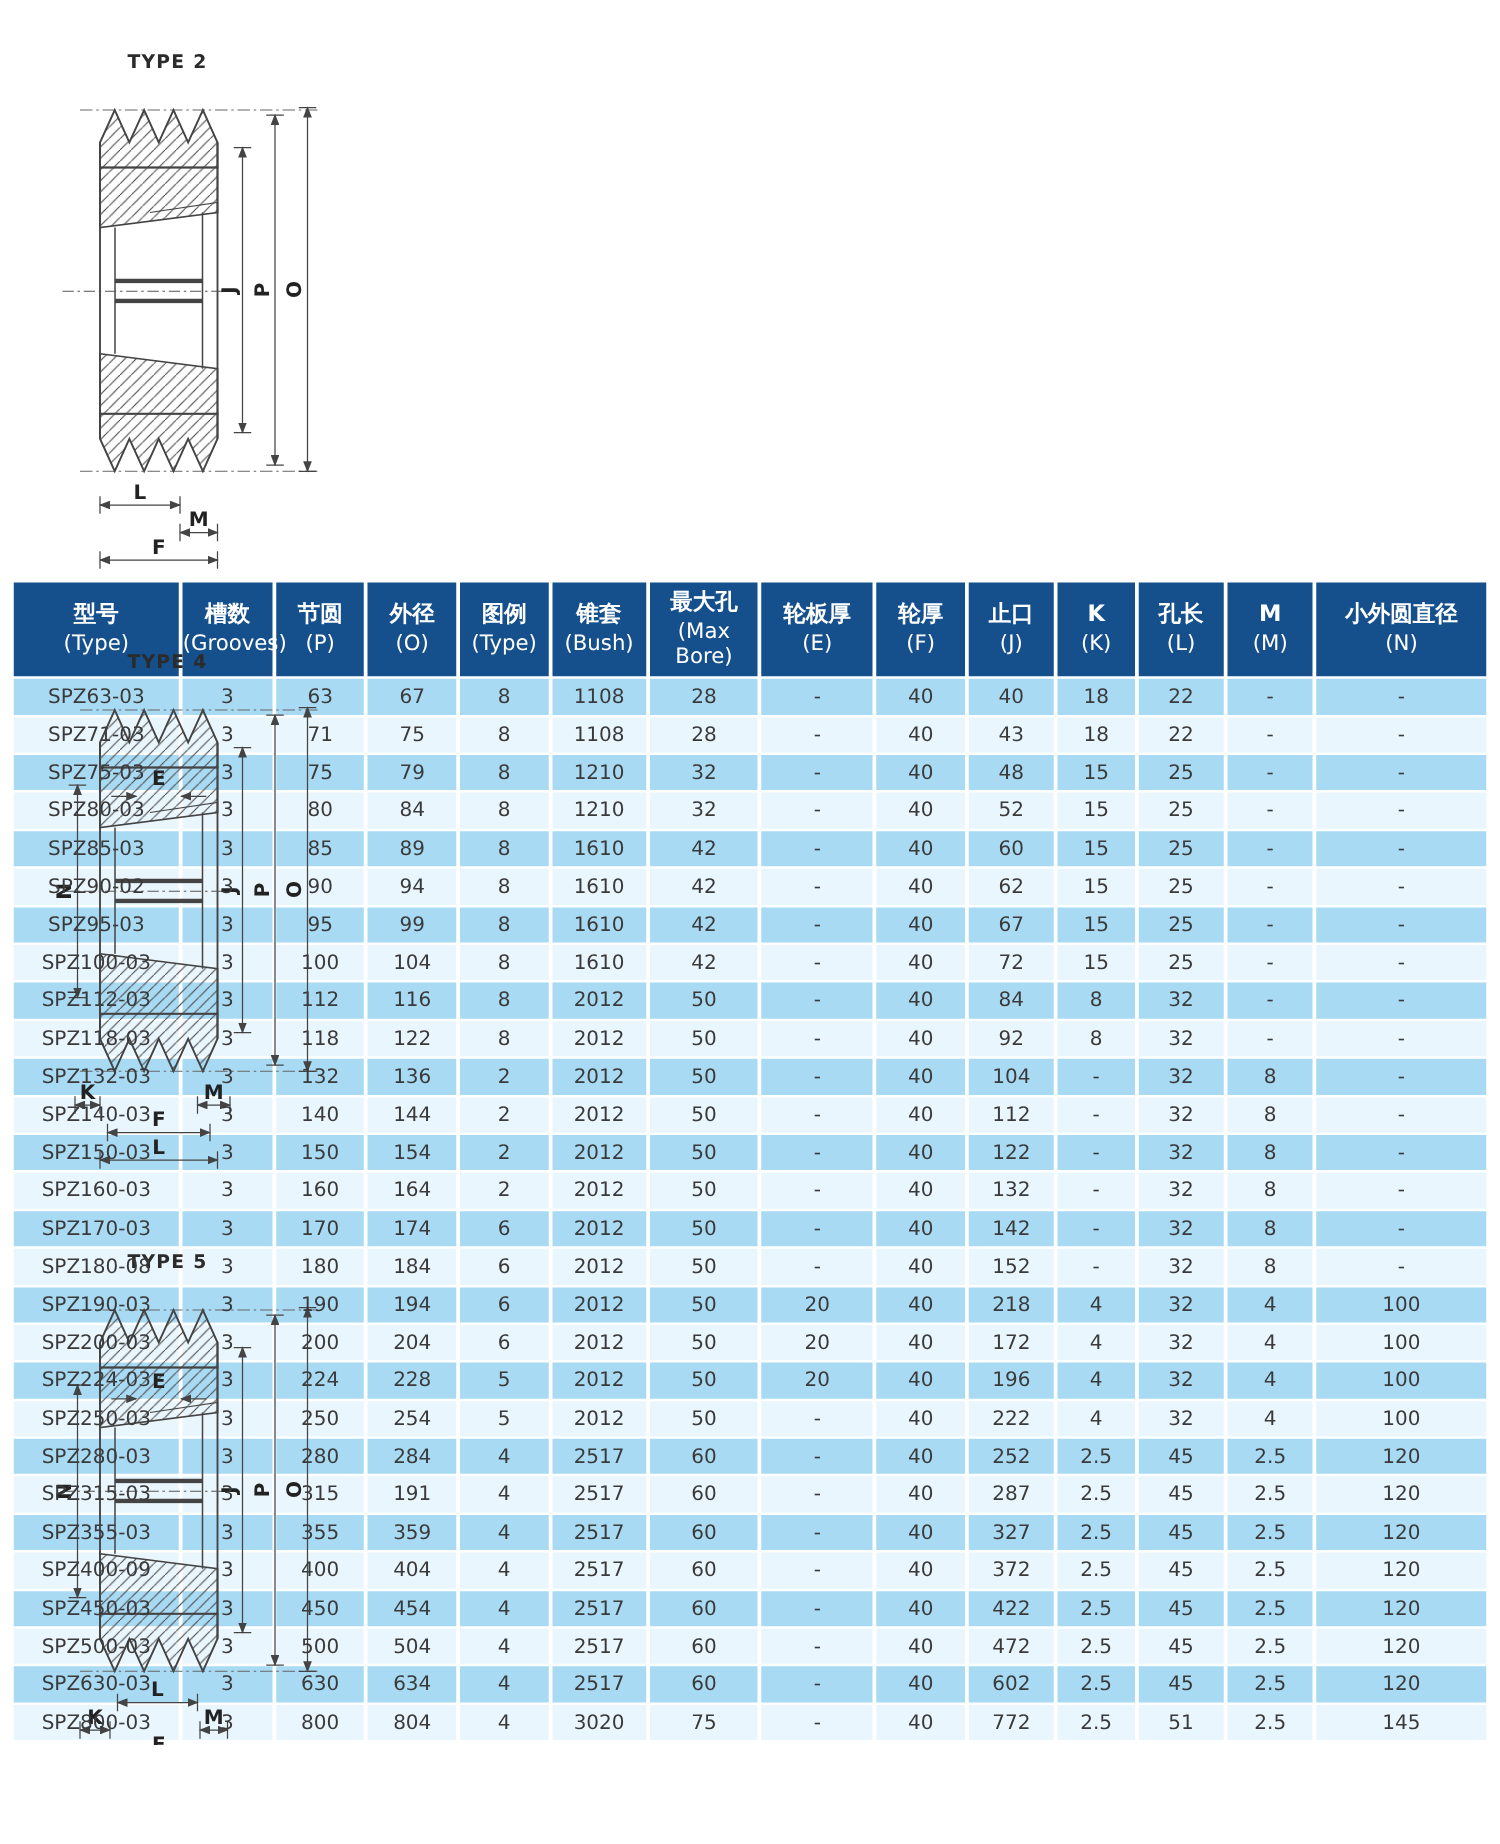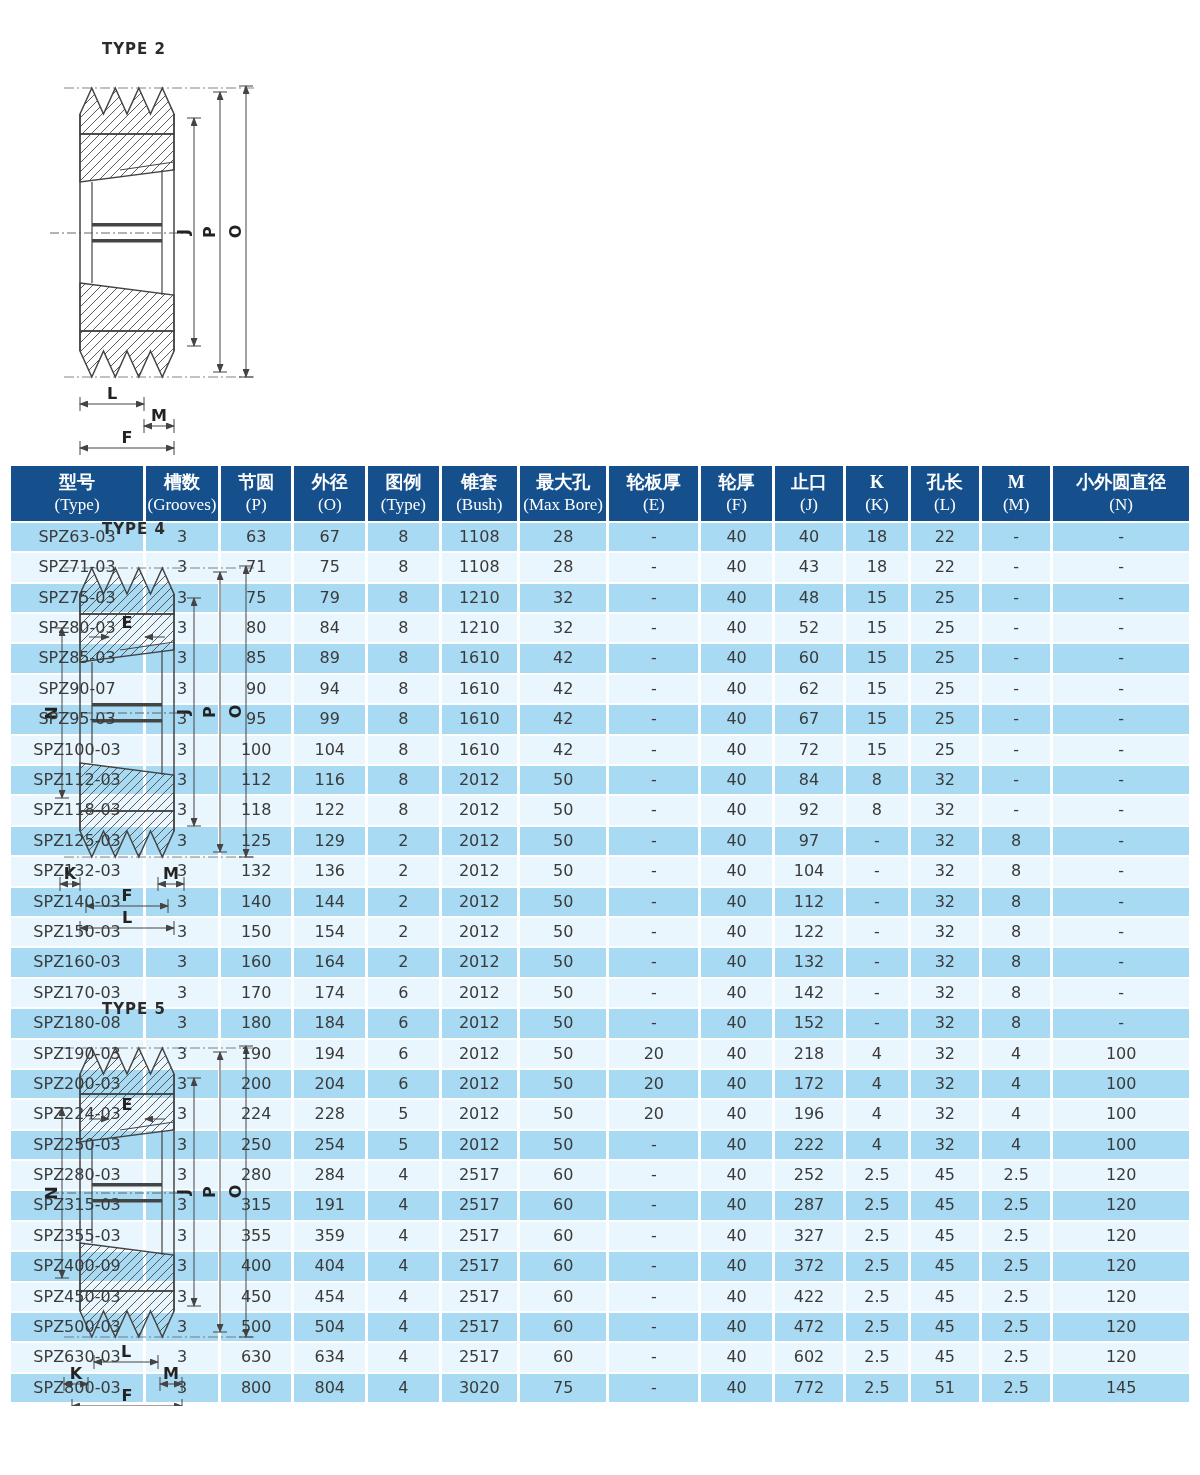--- a/index.html
+++ b/index.html
@@ -14,21 +14,21 @@
   .diagrams{display:flex;flex-direction:column;justify-content:space-between;
     padding:14px 2px 0 2px;height:462px;}
   .diagram{width:240px;height:448px;}
   .diagram svg{display:block;}
   
   .table-wrap{padding:2px 8px 2px 8px;}
   table.spec{width:100%;border-collapse:separate;border-spacing:3px 2px;
     table-layout:fixed;}
   table.spec th{
     background:var(--header-bg);color:var(--header-text);
-    padding:5px 0 6px 0;vertical-align:middle;font-weight:normal;font-family:Liberation Serif, serif;}
+    padding:5px 0 6px 0;vertical-align:middle;font-weight:normal;}
   table.spec th .zh{font-size:18px;font-weight:bold;line-height:1.25;}
   table.spec th .en{font-size:17px;line-height:1.2;margin-top:1px;}
   table.spec td{
     color:var(--cell-text);font-size:16px;text-align:center;
     padding:3px 0;height:23px;line-height:1.4;}
   table.spec tbody tr:nth-child(odd) td{background:var(--row-odd);}
   table.spec tbody tr:nth-child(even) td{background:var(--row-even);}
 </style>
 </head>
 <body>
@@ -445,21 +445,21 @@
             <td>42</td>
             <td>-</td>
             <td>40</td>
             <td>60</td>
             <td>15</td>
             <td>25</td>
             <td>-</td>
             <td>-</td>
           </tr>
           <tr>
-            <td>SPZ90-07</td>
+            <td>SPZ90-02</td>
             <td>3</td>
             <td>90</td>
             <td>94</td>
             <td>8</td>
             <td>1610</td>
             <td>42</td>
             <td>-</td>
             <td>40</td>
             <td>62</td>
             <td>15</td>
@@ -522,36 +522,20 @@
             <td>122</td>
             <td>8</td>
             <td>2012</td>
             <td>50</td>
             <td>-</td>
             <td>40</td>
             <td>92</td>
             <td>8</td>
             <td>32</td>
             <td>-</td>
-            <td>-</td>
-          </tr>
-          <tr>
-            <td>SPZ125-03</td>
-            <td>3</td>
-            <td>125</td>
-            <td>129</td>
-            <td>2</td>
-            <td>2012</td>
-            <td>50</td>
-            <td>-</td>
-            <td>40</td>
-            <td>97</td>
-            <td>-</td>
-            <td>32</td>
-            <td>8</td>
             <td>-</td>
           </tr>
           <tr>
             <td>SPZ132-03</td>
             <td>3</td>
             <td>132</td>
             <td>136</td>
             <td>2</td>
             <td>2012</td>
             <td>50</td>

